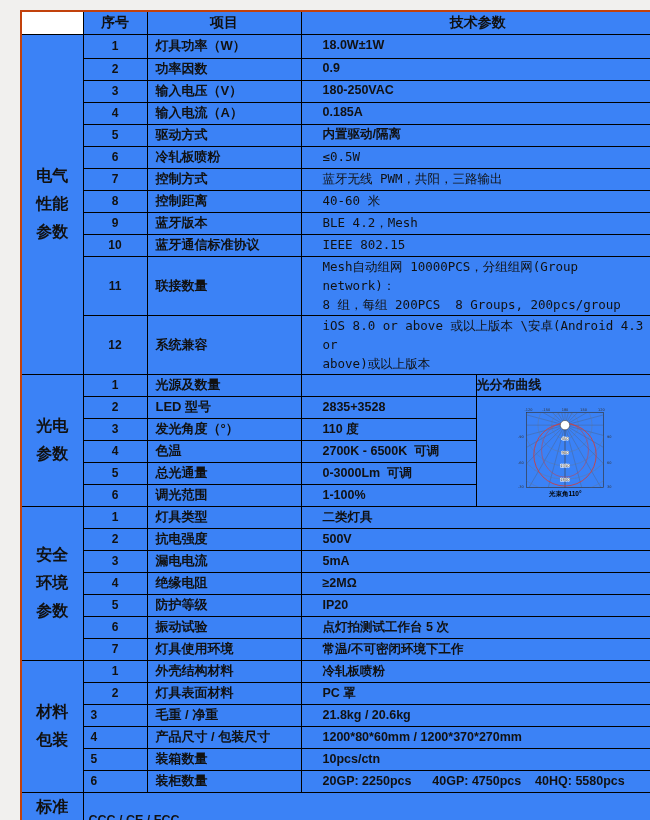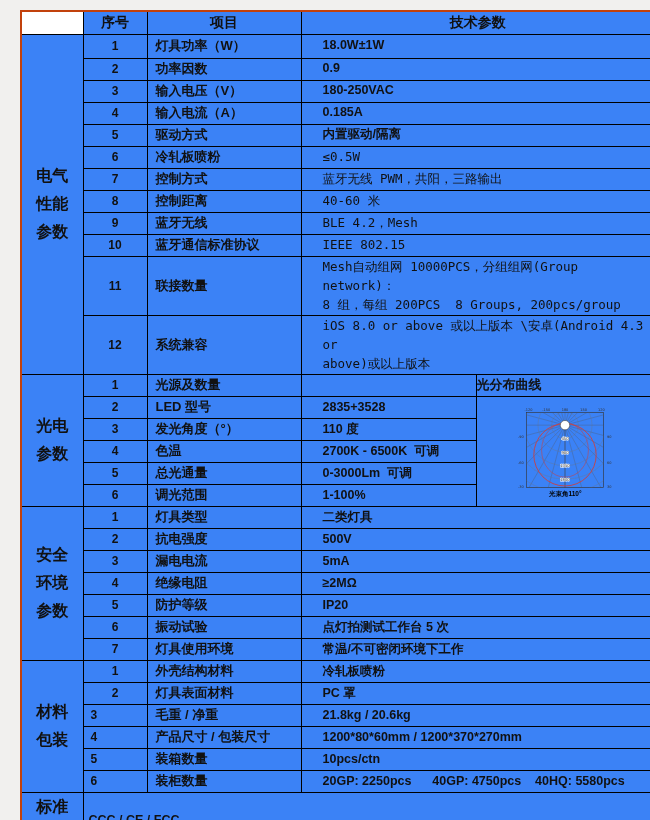--- a/index.html
+++ b/index.html
@@ -94,21 +94,21 @@
       <td class="item">控制方式</td>
       <td class="value mono" colspan="2">蓝牙无线 PWM，共阳，三路输出</td>
     </tr>
     <tr class="h-std">
       <td class="serial">8</td>
       <td class="item">控制距离</td>
       <td class="value mono" colspan="2">40-60 米</td>
     </tr>
     <tr class="h-std">
       <td class="serial">9</td>
-      <td class="item">蓝牙无线</td>
+      <td class="item">蓝牙版本</td>
       <td class="value mono" colspan="2">BLE 4.2，Mesh</td>
     </tr>
     <tr class="h-std">
       <td class="serial">10</td>
       <td class="item">蓝牙通信标准协议</td>
       <td class="value mono" colspan="2">IEEE 802.15</td>
     </tr>
     <tr class="h-d1">
       <td class="serial">11</td>
       <td class="item">联接数量</td>

